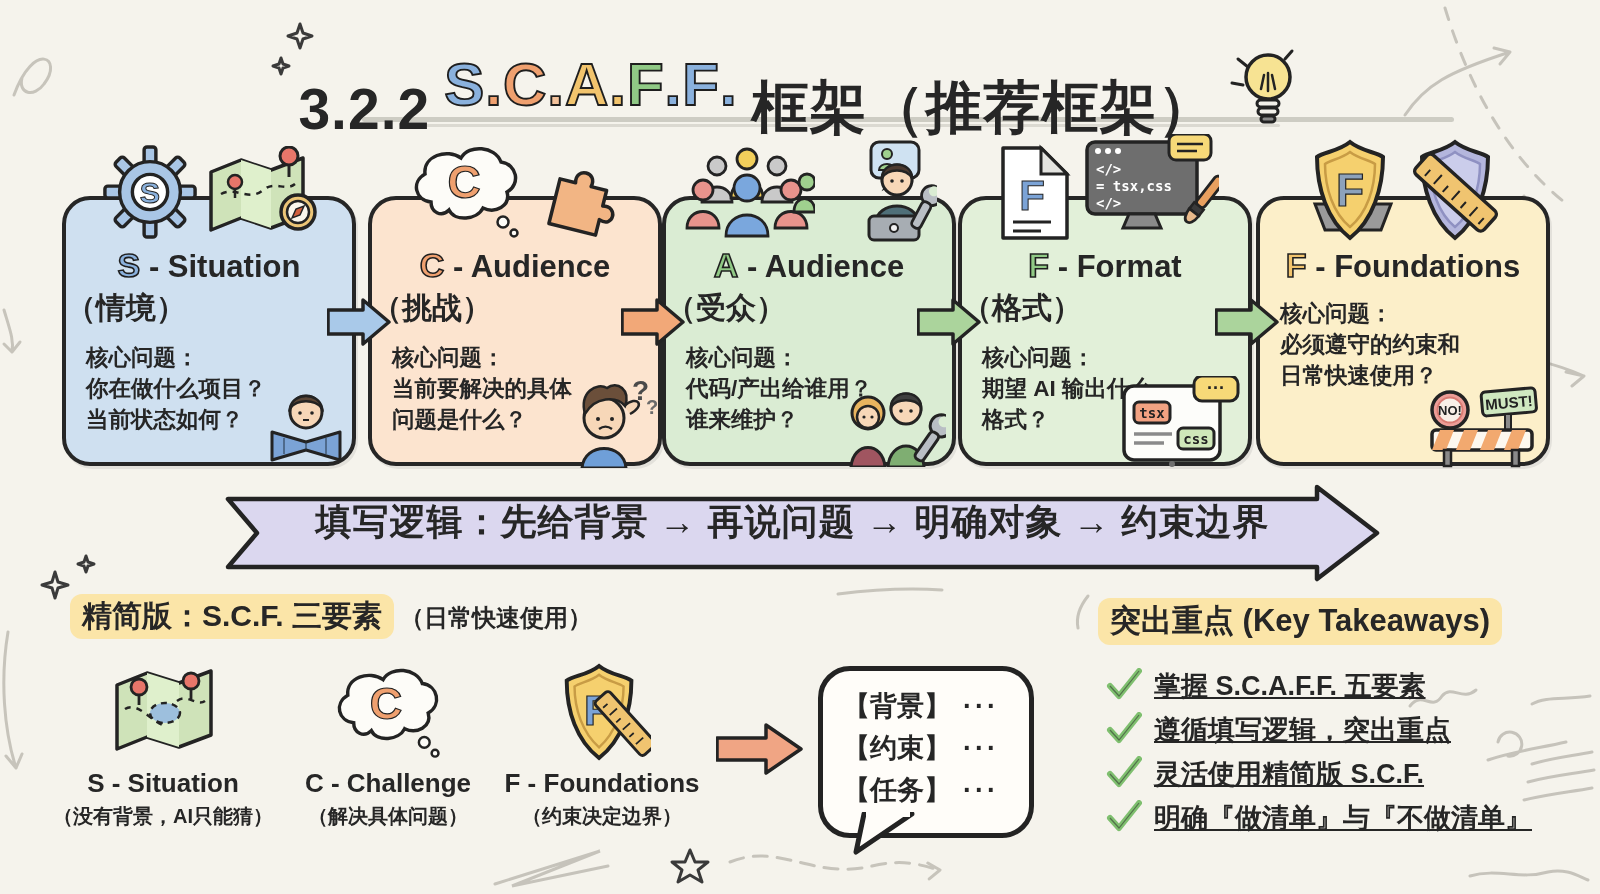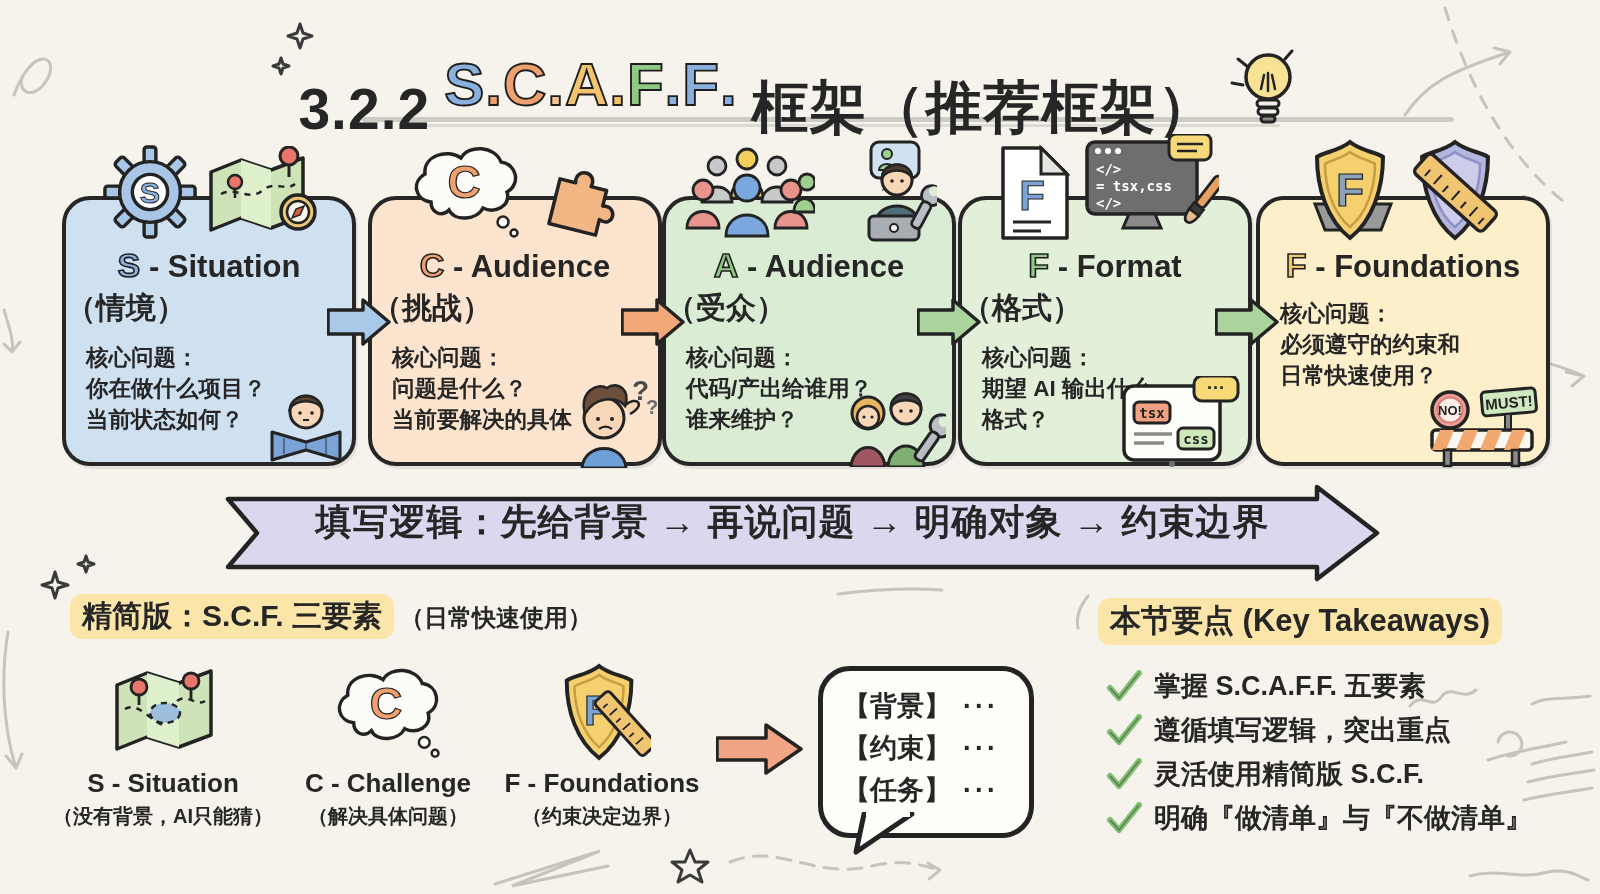--- a/index.html
+++ b/index.html
@@ -52,21 +52,21 @@
   .simp-title{font-size:26px;font-weight:800;margin-top:6px;white-space:nowrap;}
   .simp-cap{font-size:20px;font-weight:700;margin-top:4px;white-space:nowrap;}
   .simp-arrow{position:absolute;left:716px;top:722px;z-index:4;}
   .bubble{position:absolute;left:818px;top:666px;width:186px;height:148px;background:#fffdf9;border:5px solid #232323;border-radius:32px;z-index:4;padding:14px 0 0 20px;}
   .bubble-line{font-size:27px;font-weight:800;line-height:42px;white-space:nowrap;}
   .bubble-line .dots{margin-left:12px;letter-spacing:3px;}
   .bubble-tail{position:absolute;left:848px;top:812px;z-index:5;}
 
   
   .kt-heading{position:absolute;left:1098px;top:600px;font-size:31px;font-weight:800;z-index:4;}
-  .kt-item{position:absolute;left:1106px;display:flex;align-items:center;gap:12px;z-index:4;}
+  .kt-item{position:absolute;left:1106px;display:flex;gap:12px;z-index:4;text-decoration:underline;}
   .kt1{top:668px}.kt2{top:712px}.kt3{top:756px}.kt4{top:800px}
   .kt-text{font-size:27px;font-weight:700;white-space:nowrap;}
 
   .doodles{position:absolute;left:0;top:0;z-index:1;pointer-events:none;}
 </style>
 </head>
 <body>
 
 <svg class="doodles" width="1600" height="894">
   <g fill="none" stroke="#a09d94" stroke-width="3" stroke-linecap="round" opacity=".55">
@@ -195,22 +195,22 @@
       <svg width="92" height="92" viewBox="0 0 92 92">
         <g transform="rotate(14 46 56)">
           <path d="M22,34 L38,34 C34,18 58,18 54,34 L70,34 L70,50 C86,46 86,70 70,64 L70,80 L22,80 Z" fill="#f2b584" stroke="#232323" stroke-width="3.5" stroke-linejoin="round"></path>
         </g>
       </svg>
     </div>
     <div class="card-title"><span class="cltr lo">C</span><span> - Audience</span></div>
     <div class="card-sub">（挑战）</div>
     <div class="card-body">
       <div>核心问题：</div>
+      <div>当前要解决的具体</div>
       <div>问题是什么？</div>
-      <div>当前要解决的具体</div>
     </div>
     <svg class="card-art" style="right:0;bottom:-6px" width="92" height="94" viewBox="0 0 92 94">
       <text x="66" y="26" font-size="28" font-weight="800" fill="#4a4a4a">?</text>
       <text x="80" y="40" font-size="20" font-weight="800" fill="#6a6a6a">?</text>
       <path d="M58,32 C72,20 80,32 64,40" fill="#f7d7b8" stroke="#232323" stroke-width="2.5"></path>
       <circle cx="38" cy="44" r="20" fill="#f7d7b8" stroke="#232323" stroke-width="3"></circle>
       <path d="M19,40 C13,18 31,8 41,14 C51,6 65,16 59,32 C51,22 29,22 19,40 Z" fill="#6b4f3a" stroke="#232323" stroke-width="2.5"></path>
       <circle cx="32" cy="45" r="2" fill="#232323"></circle>
         <circle cx="46" cy="45" r="2" fill="#232323"></circle>
       <path d="M33,55 C37,52 42,52 46,55" fill="none" stroke="#232323" stroke-width="2.2"></path>
@@ -462,21 +462,21 @@
   <div class="bubble-line"><span>【背景】</span><span class="dots">···</span></div>
   <div class="bubble-line"><span>【约束】</span><span class="dots">···</span></div>
   <div class="bubble-line"><span>【任务】</span><span class="dots">···</span></div>
 </div>
 <svg class="bubble-tail" width="76" height="44" viewBox="0 0 76 44">
   <path d="M16,2 L64,2 L8,40 Z" fill="#fffdf9" stroke="#232323" stroke-width="5" stroke-linejoin="round"></path>
   <rect x="18" y="0" width="44" height="5" fill="#fffdf9"></rect>
 </svg>
 
 <div class="kt-heading">
-  <span class="hl">本节要点 (Key Takeaways)</span>
+  <span class="hl">突出重点 (Key Takeaways)</span>
 </div>
 
 <div class="kt-item kt1">
   <svg width="36" height="32" viewBox="0 0 36 32">
     <path d="M4,18 L13,28 L33,3" fill="none" stroke="#7fbf6f" stroke-width="6" stroke-linecap="round" stroke-linejoin="round"></path>
     <path d="M4,18 L13,28 L33,3" fill="none" stroke="#232323" stroke-width="1.2" opacity=".5"></path>
   </svg>
   <span class="kt-text">掌握 S.C.A.F.F. 五要素</span>
 </div>
 <div class="kt-item kt2">

